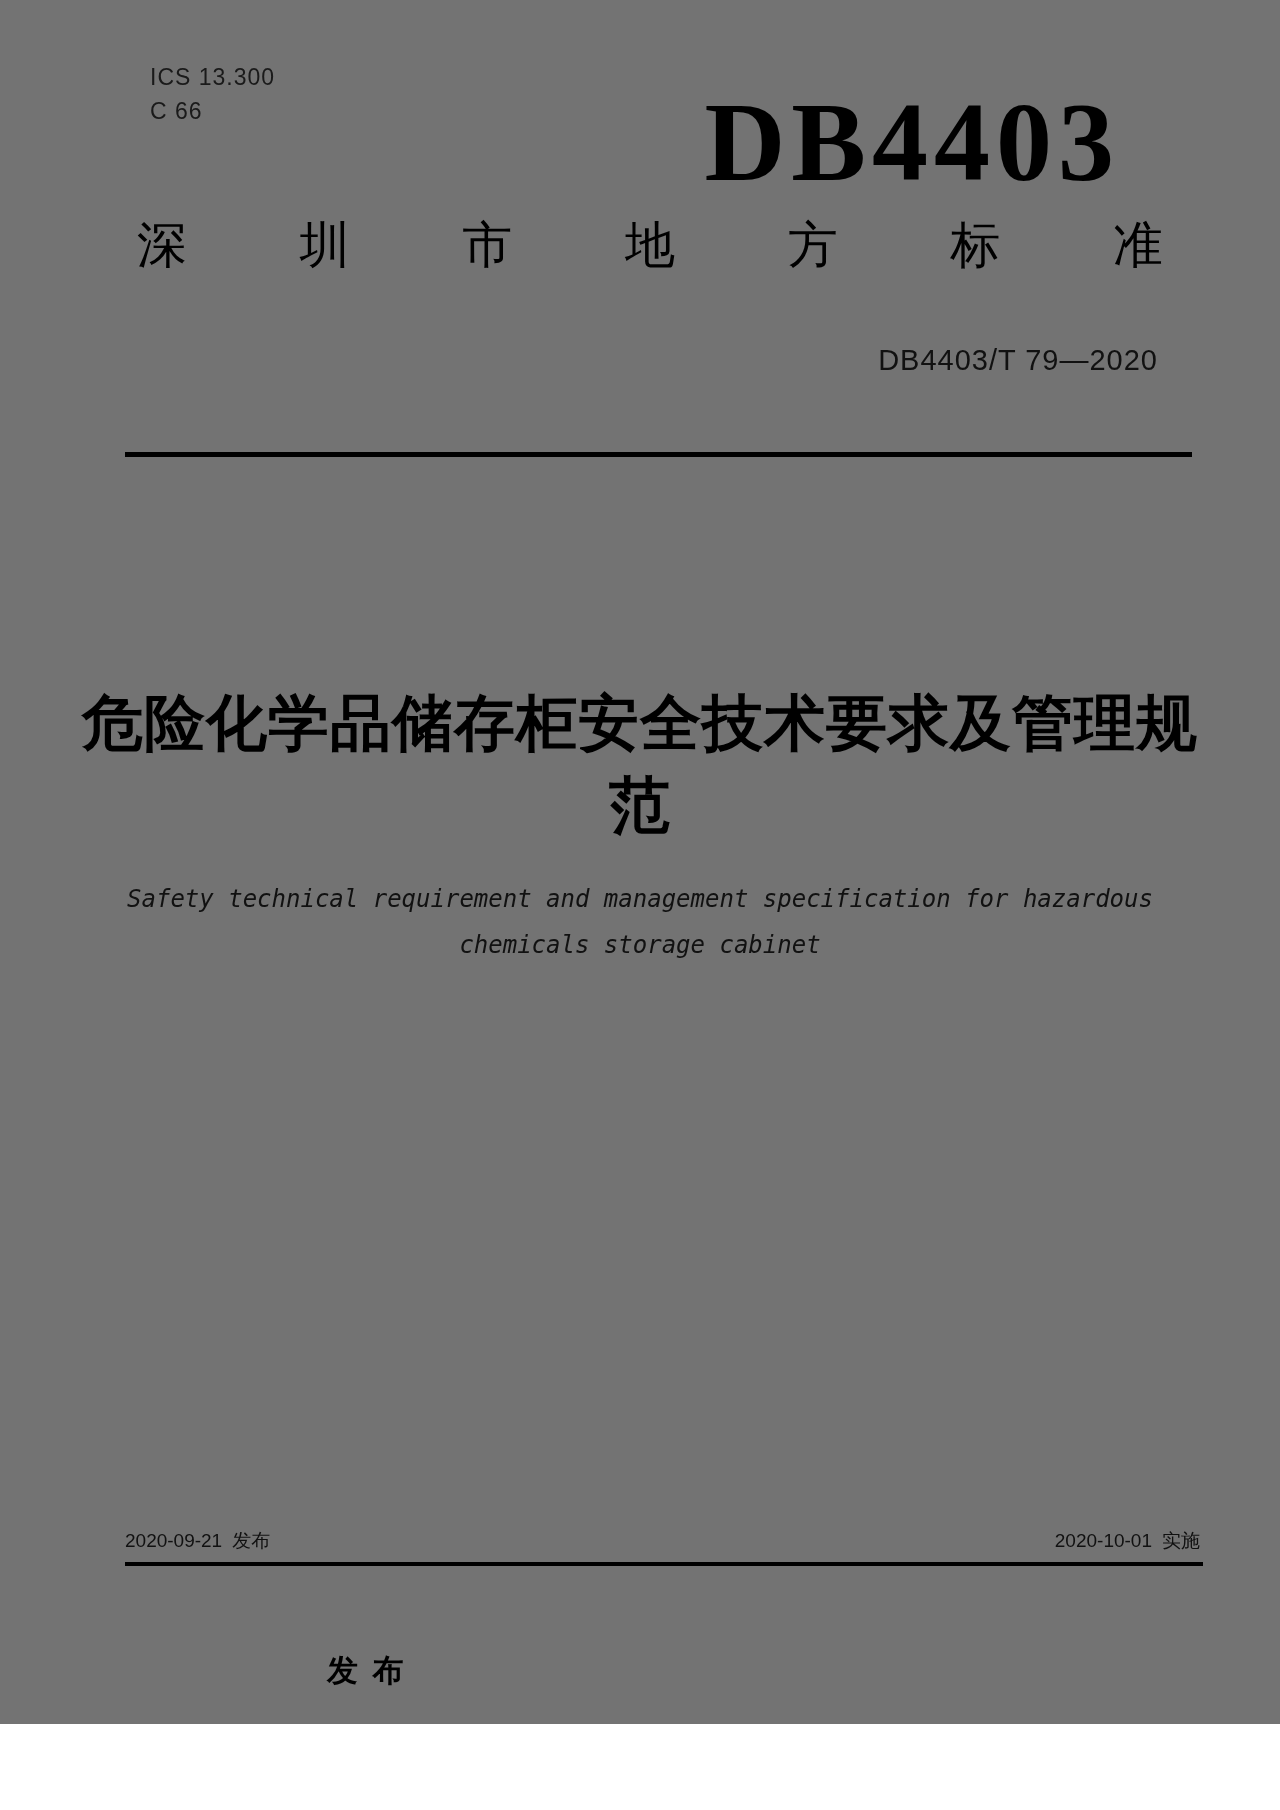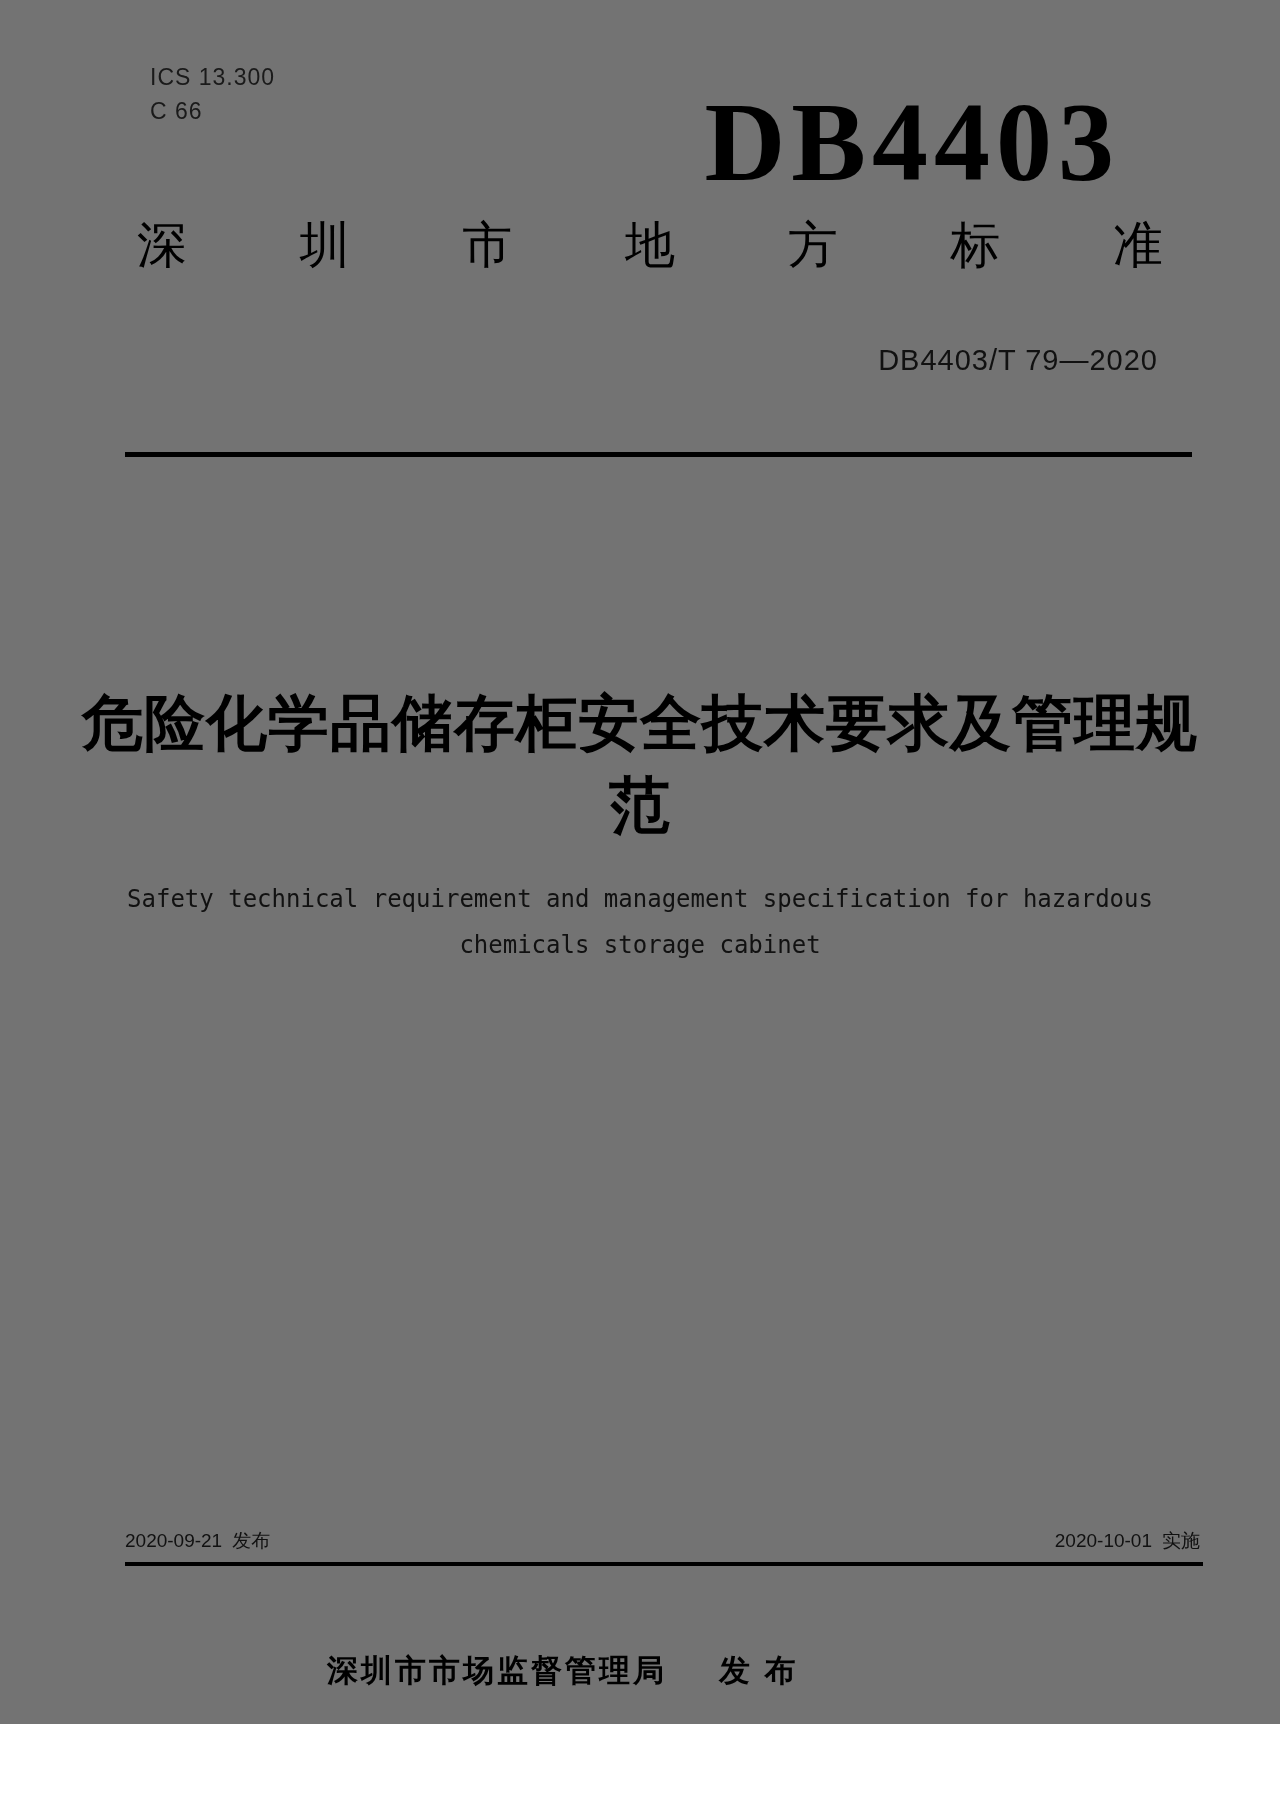--- a/index.html
+++ b/index.html
@@ -85,20 +85,21 @@
   .subtitle {
     position: absolute;
     left: 40px;
     right: 40px;
     top: 876px;
     text-align: center;
     font-family: "DejaVu Sans Mono", "Liberation Mono", monospace;
     font-size: 24px;
     line-height: 46px;
     color: #111;
+    font-style: italic;
   }
 
   
   .dates-row {
     position: absolute;
     left: 125px;
     right: 80px;
     top: 1528px;
     display: flex;
     justify-content: space-between;
@@ -183,21 +184,20 @@
       <span class="date">2020-09-21</span><span>发布</span>
     </div>
     <div>
       <span class="date">2020-10-01</span><span>实施</span>
     </div>
   </div>
 
   <div class="rule rule-bottom"></div>
 
   <div class="publisher-row">
-    <span>深圳市市场监督管理局</span>
     <span>发 布</span>
   </div>
 
   <div class="watermark">
     <span style="display:inline-block; line-height:0;">
       <svg width="66" height="54" viewBox="0 0 66 54" xmlns="http://www.w3.org/2000/svg">
         <g fill="#fdfdfd" stroke="#d9d9d9" stroke-width="1.6">
           <path d="M24 3 C13 3 5 10 5 19 C5 24 7.5 28 11.5 31 L9 38 L17 34 C19.2 34.7 21.5 35 24 35 C35 35 43 28 43 19 C43 10 35 3 24 3 Z"></path>
           <path d="M45 17 C36 17 29 23 29 30.5 C29 38 36 44 45 44 C47 44 49 43.7 50.8 43.1 L57.5 46.5 L55.5 40.5 C58.8 38 61 34.5 61 30.5 C61 23 54 17 45 17 Z"></path>
         </g>

